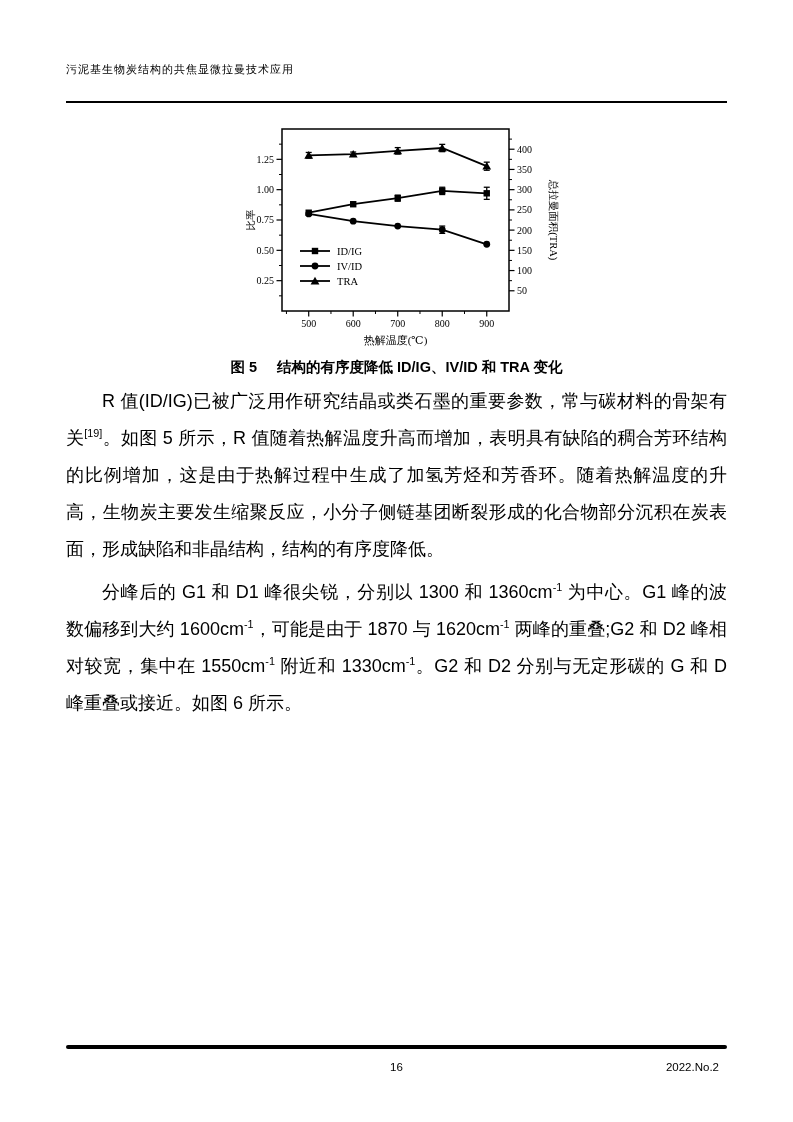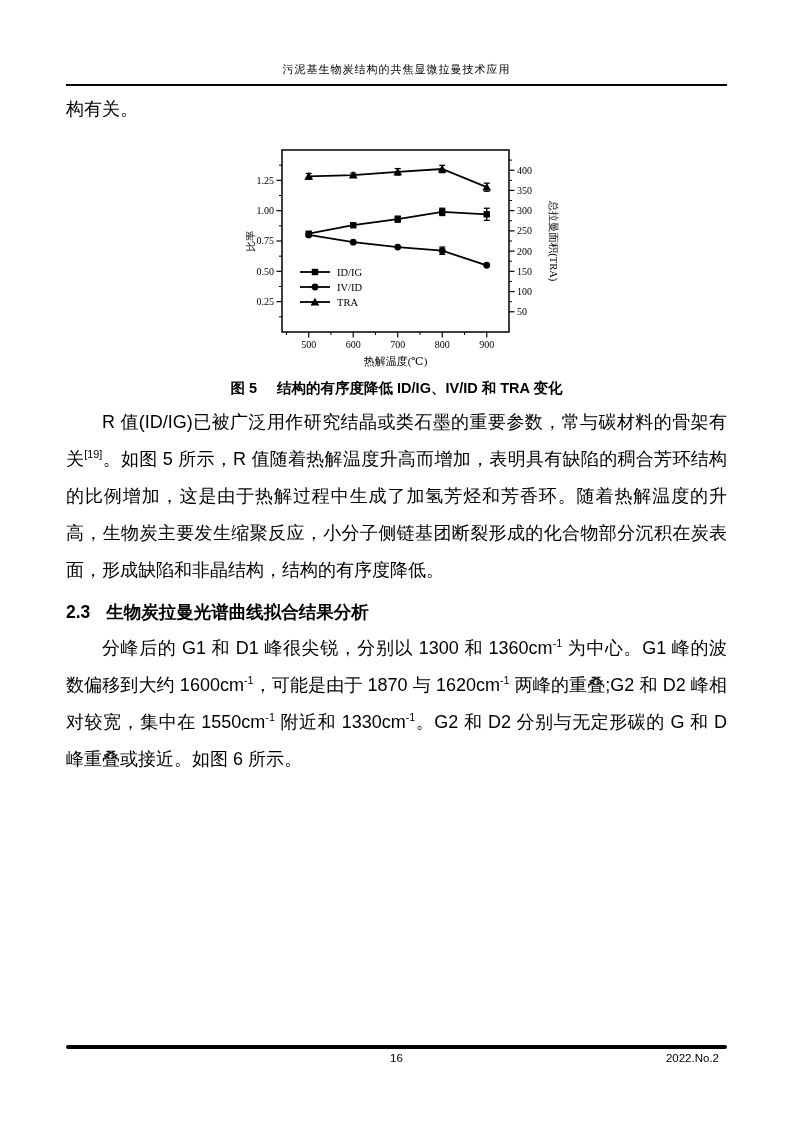--- a/index.html
+++ b/index.html
@@ -7,24 +7,23 @@
     position:relative;
     width:793px;height:1122px;
     background:#fff;color:#000;
     margin:0 auto;
     font-family:"Liberation Sans","DejaVu Sans",sans-serif;
     box-sizing:border-box;
     padding:62px 66px 0 66px;
     overflow:hidden;
   }
   .doc-header{
-    text-align:center;
     font-size:11px;
     letter-spacing:1px;
-    padding-bottom:7px;
+    padding-bottom:24px;
     border-bottom:2px solid #000;
   }
   .p-lead{
     font-size:18px;
     line-height:30px;
     margin:8px 0 0 0;
     text-align:justify;
   }
   figure{margin:14px 0 0 0;padding:0;}
   .chart-wrap{width:344px;margin-left:180px;}
@@ -48,34 +47,33 @@
     font-size:17.5px;
     font-weight:bold;
     margin:11px 0 4px 0;
   }
   h2.section-heading .sec-num{margin-right:16px;}
   .doc-footer{
     position:absolute;
     left:66px;right:66px;top:1045px;
   }
   .footer-rule{height:4px;background:#000;border-radius:2px;}
-  .footer-row{position:relative;margin-top:3px;font-size:11.5px;}
+  .footer-row{position:relative;margin-top:12px;font-size:11.5px;}
   .page-num{display:block;text-align:center;}
   .issue{position:absolute;right:8px;top:0;}
 </style>
 </head>
 <body>
 
 <div class="page">
 
   <div class="doc-header">
     <span>污泥基生物炭结构的共焦显微拉曼技术应用</span>
   </div>
 
-  <p class="p-lead">构有关。</p>
 
   <figure>
     <div class="chart-wrap" id="chart">
         <svg viewBox="0 0 344 236" width="344" height="236" xmlns="http://www.w3.org/2000/svg">
           <rect x="36" y="12" width="227" height="182" fill="none" stroke="#000000" stroke-width="1.5"></rect>
           <line x1="36" y1="163.66666666666666" x2="30.5" y2="163.66666666666666" stroke="#000000" stroke-width="1.2"></line>
           <text x="28" y="167.06666666666666" text-anchor="end" font-size="10" style="font-family:'Liberation Serif','DejaVu Serif',serif;fill:#000;">0.25</text>
           <line x1="36" y1="148.5" x2="33" y2="148.5" stroke="#000000" stroke-width="1"></line>
           <line x1="36" y1="133.33333333333334" x2="30.5" y2="133.33333333333334" stroke="#000000" stroke-width="1.2"></line>
           <text x="28" y="136.73333333333335" text-anchor="end" font-size="10" style="font-family:'Liberation Serif','DejaVu Serif',serif;fill:#000;">0.50</text>
@@ -189,23 +187,20 @@
         </svg>
       </div>
     <figcaption>
       <span class="cap-label">图 5</span><span>结构的有序度降低 ID/IG、IV/ID 和 TRA 变化</span>
     </figcaption>
   </figure>
 
   <p class="body-p"><span>R 值(ID/IG)已被广泛用作研究结晶或类石墨的重要参数，常与碳材料的骨架有关</span><sup>[19]</sup><span>。如图 5 所示，R 值随着热解温度升高而增加，表明具有缺陷的稠合芳环结构的比例增加，这是由于热解过程中生成了加氢芳烃和芳香环。随着热解温度的升高，生物炭主要发生缩聚反应，小分子侧链基团断裂形成的化合物部分沉积在炭表面，形成缺陷和非晶结构，结构的有序度降低。</span></p>
 
 
-  <h2 class="section-heading">
-    <span class="sec-num">2.3</span><span>生物炭拉曼光谱曲线拟合结果分析</span>
-  </h2>
 
   <p class="body-p"><span>分峰后的 G1 和 D1 峰很尖锐，分别以 1300 和 1360cm</span><sup>-1</sup><span> 为中心。G1 峰的波数偏移到大约 1600cm</span><sup>-1</sup><span>，可能是由于 1870 与 1620cm</span><sup>-1</sup><span> 两峰的重叠;G2 和 D2 峰相对较宽，集中在 1550cm</span><sup>-1</sup><span> 附近和 1330cm</span><sup>-1</sup><span>。G2 和 D2 分别与无定形碳的 G 和 D 峰重叠或接近。如图 6 所示。</span></p>
 
   <div class="doc-footer">
     <div class="footer-rule"></div>
     <div class="footer-row">
       <span class="page-num">16</span>
       <span class="issue">2022.No.2</span>
     </div>
   </div>

